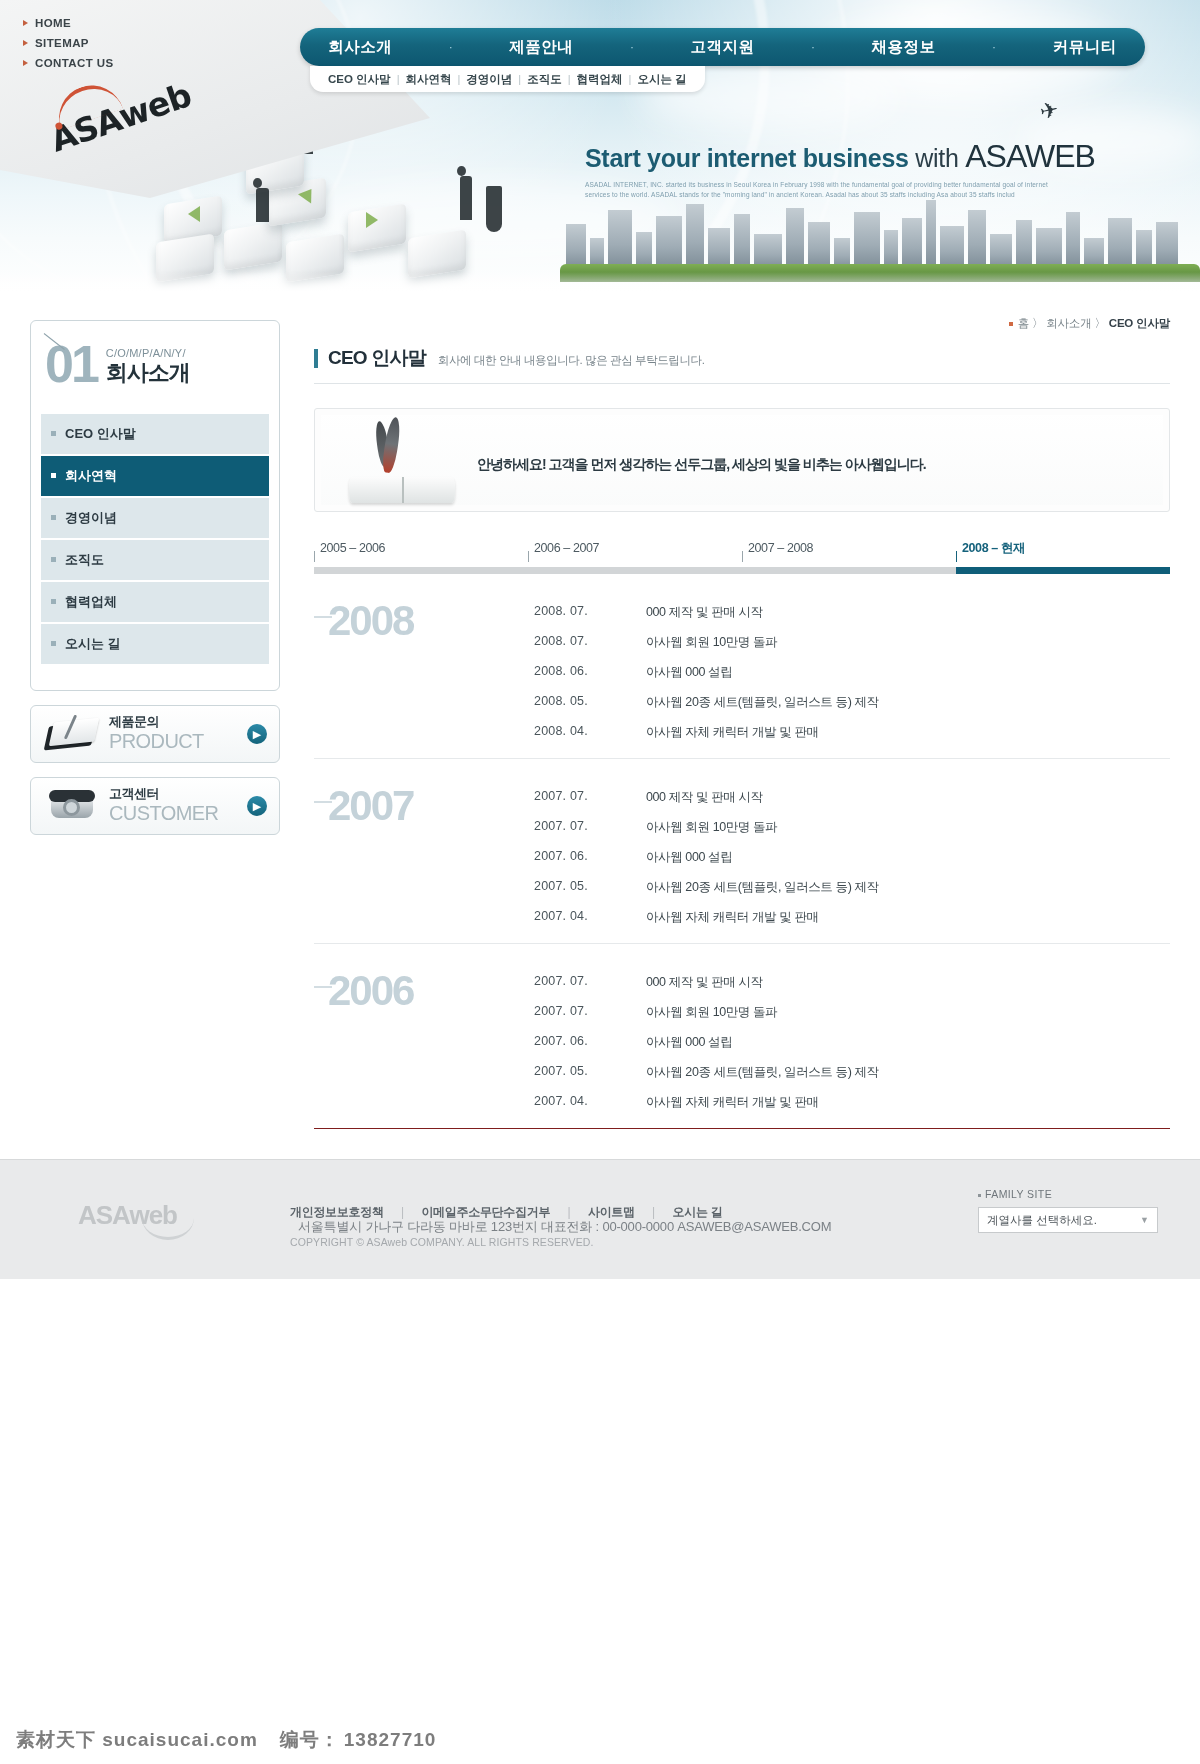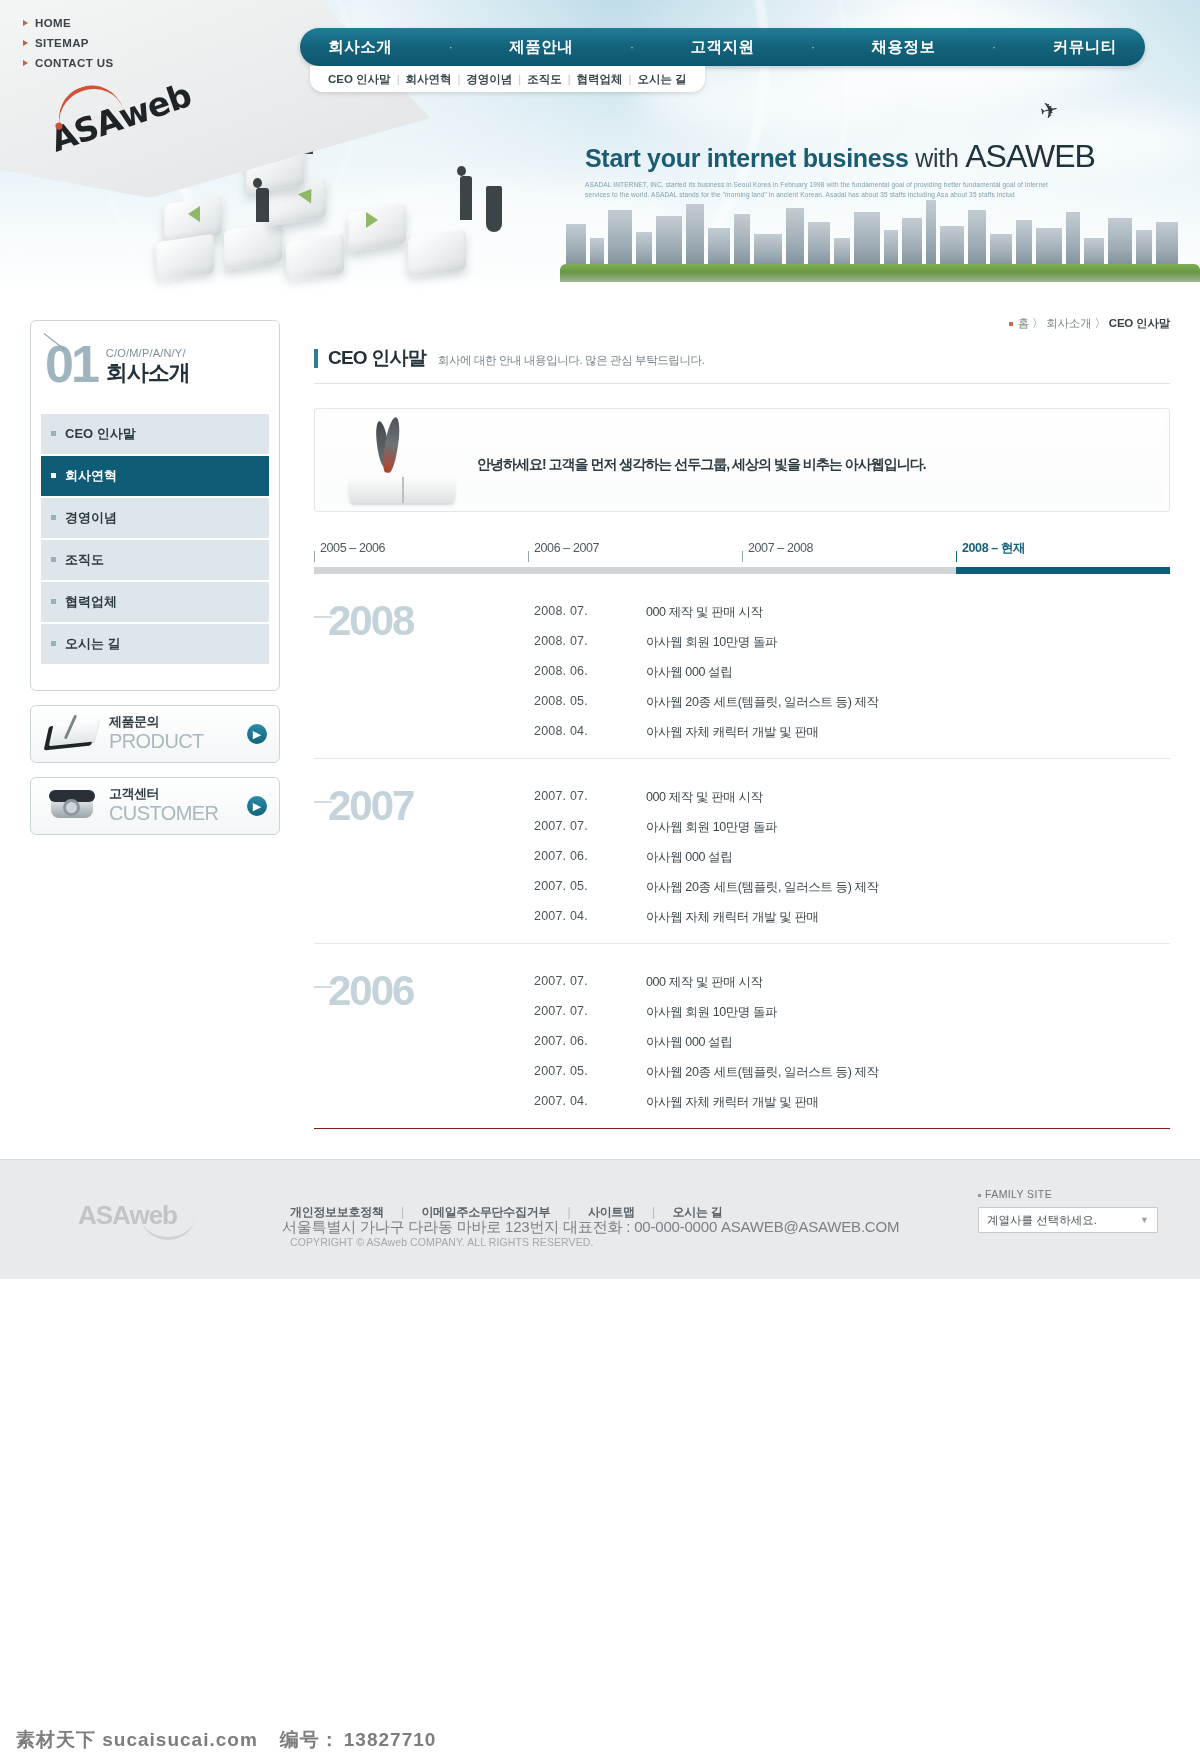--- a/index.html
+++ b/index.html
@@ -250,21 +250,21 @@
     margin-top:30px; width:1200px; height:120px;
     background:#e9eaeb; border-top:1px solid #d7d9da;
     position:relative;
   }
   .f-inner{ width:1140px; margin:0 auto; position:relative; height:120px; }
   .f-logo{ position:absolute; left:48px; top:40px; font-size:26px; font-weight:700; color:#c2c5c7; letter-spacing:-1px; }
   .f-logo .arcf{ position:absolute; left:64px; top:18px; width:52px; height:22px; border-bottom:3px solid #cfd2d4; border-radius:0 0 50% 50%/0 0 100% 100%; }
   .f-links{ position:absolute; left:260px; top:44px; font-size:12px; color:#5c646a; }
   .f-links a{ color:#5c646a; text-decoration:none; font-weight:700; letter-spacing:-.3px; }
   .f-links .bar{ color:#b8bcbf; margin:0 14px; }
-  .f-addr{ position:absolute; left:252px; top:58px; font-size:15px; color:#7b8186; letter-spacing:-.2px;text-align:right; }
+  .f-addr{ position:absolute; left:268px; top:58px; font-size:13px; color:#7b8186; letter-spacing:-.2px;text-align:right; }
   .f-copy{ position:absolute; left:260px; top:76px; font-size:10.5px; color:#a5a9ad; letter-spacing:.1px; }
   .fam{ position:absolute; right:12px; top:28px; width:180px; }
   .fam-lbl{ font-size:10.5px; color:#6f767b; letter-spacing:.4px; }
   .fam-lbl .sq{ display:inline-block; width:3px;height:3px;background:#8e9599; vertical-align:middle; margin-right:4px;}
   .fam-sel{
     margin-top:7px; height:26px; background:#fff; border:1px solid #c7cacc;
     display:flex; align-items:center; justify-content:space-between;
     padding:0 8px; font-size:11.5px; color:#4c5358; cursor:pointer;
   }
   .fam-sel .cv{ color:#9aa0a4; font-size:9px; }

